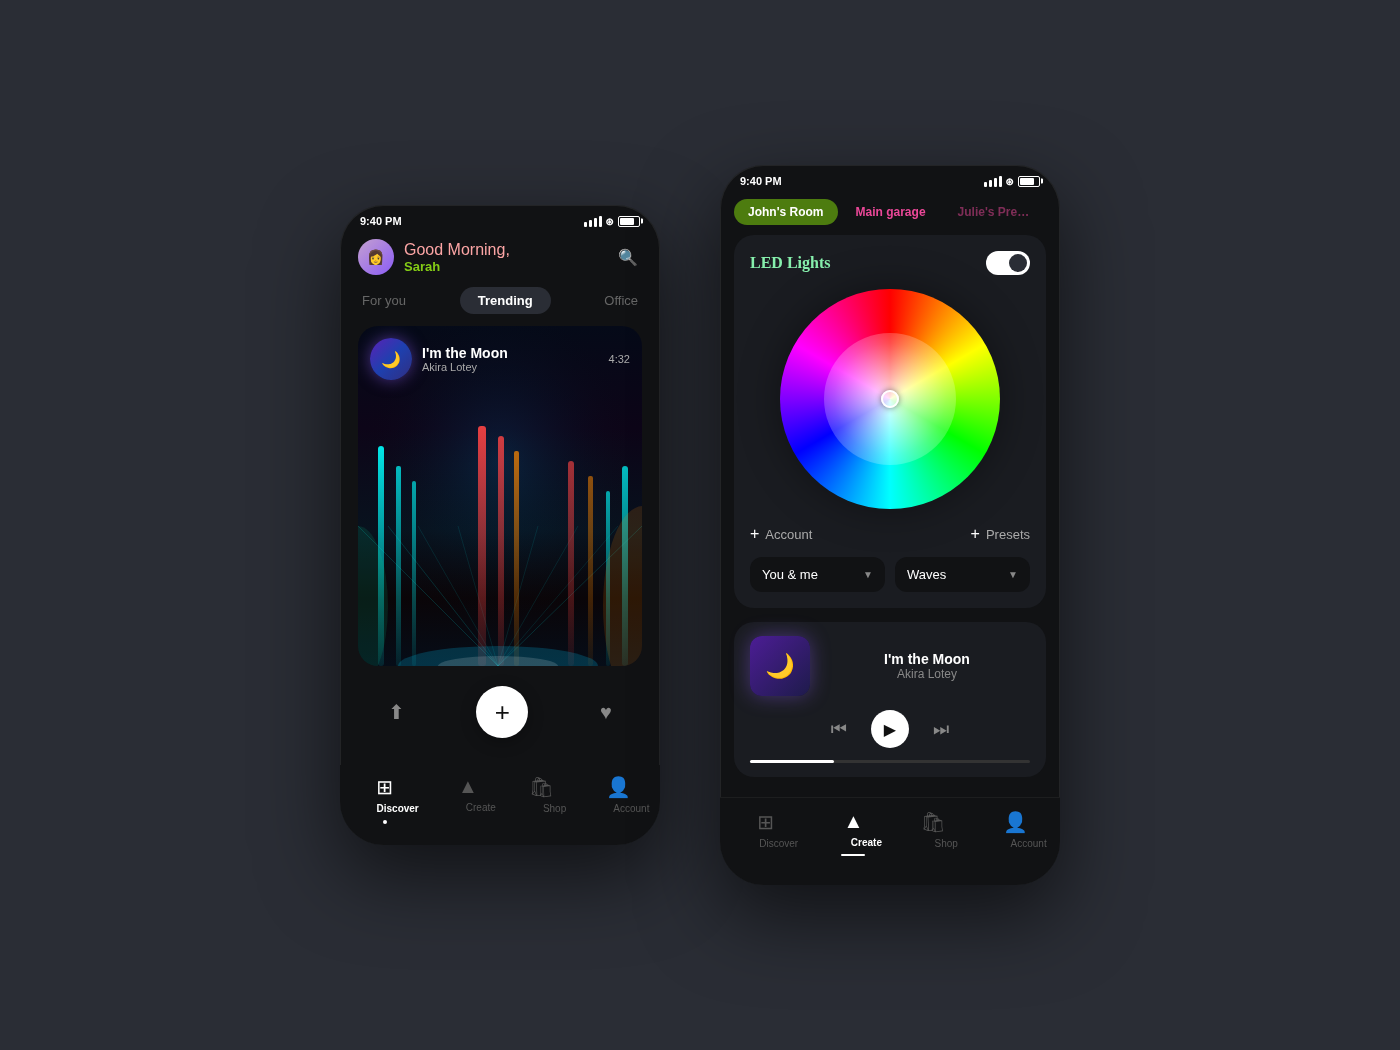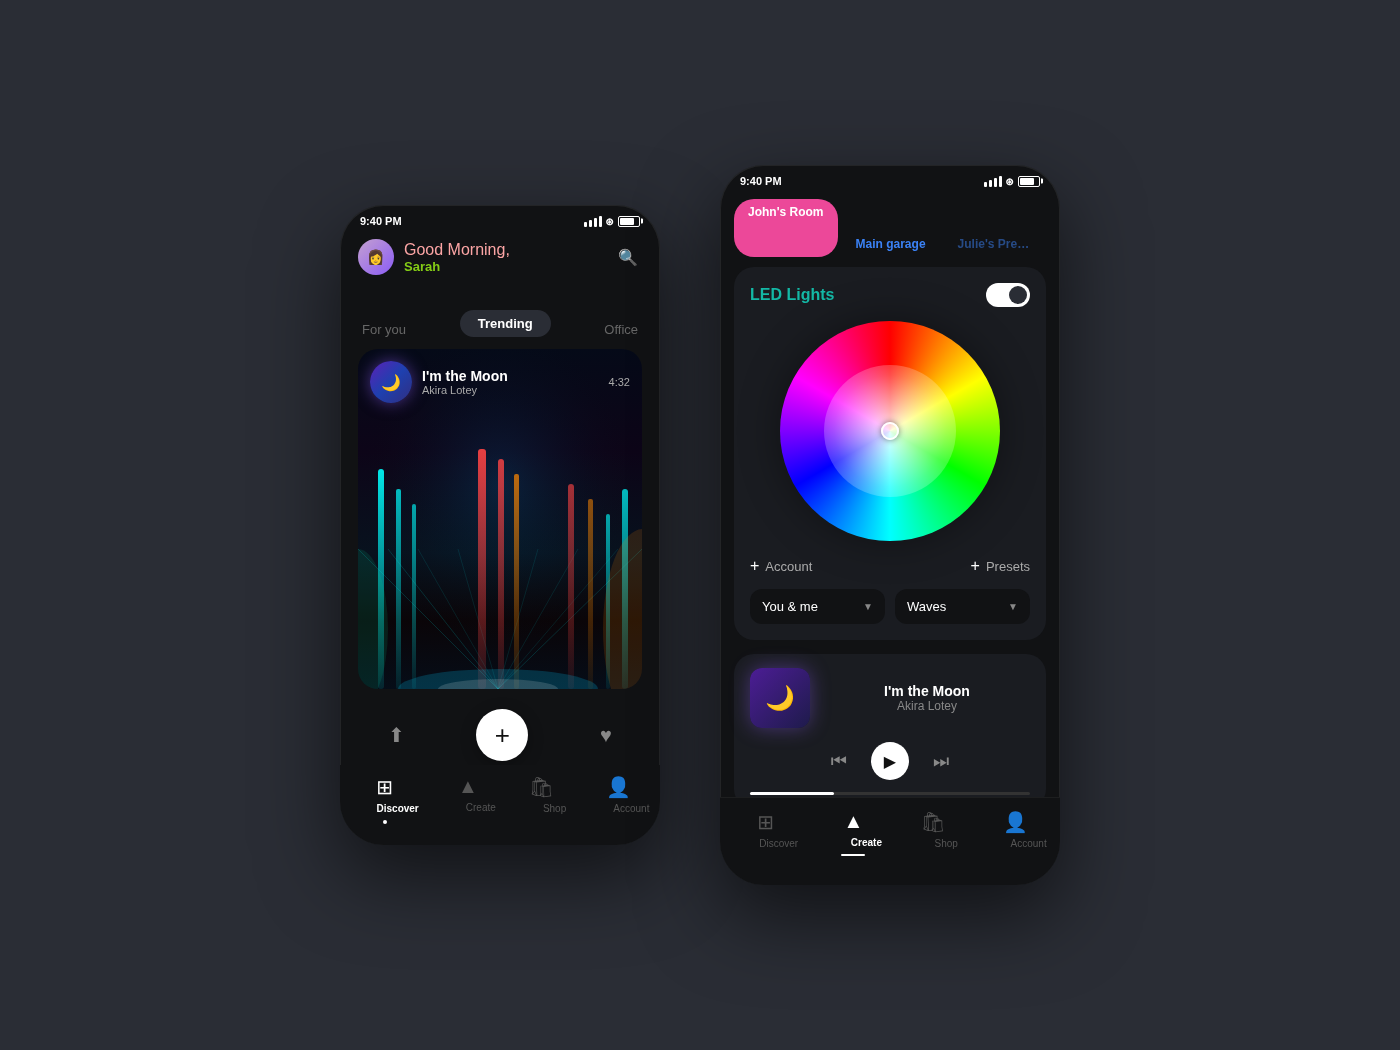--- a/index.html
+++ b/index.html
@@ -131,25 +131,24 @@
       display: flex;
       align-items: center;
       justify-content: center;
       color: #fff;
       font-size: 16px;
       cursor: pointer;
     }
 
     .tabs-row {
       display: flex;
-      align-items: flex-end;
+      align-items: center;
       justify-content: space-between;
       margin-bottom: 12px;
       padding: 0 4px;
-      margin-top: 23px;
     }
     .tab-pill {
       padding: 6px 18px;
       border-radius: 20px;
       font-size: 13px;
       font-weight: 600;
       color: #fff;
       background: #2a2d35;
       cursor: pointer;
     }
@@ -279,46 +278,46 @@
     }
     .room-tab {
       padding: 6px 14px;
       border-radius: 20px;
       font-size: 12px;
       font-weight: 600;
       cursor: pointer;
       white-space: nowrap;
     }
     .room-tab.active {
-      background: #ec4899;
+      background: #4d7c0f;
       color: #fff;
     }
     .room-tab.inactive {
-      color: #3b82f6;
+      color: #ec4899;
       background: transparent;
-      margin-top: 32px;
     }
 
     
     .led-card {
       margin: 0 14px 14px;
       background: #1a1c21;
       border-radius: 20px;
       padding: 16px;
     }
     .led-header {
       display: flex;
       justify-content: space-between;
       align-items: center;
       margin-bottom: 14px;
     }
     .led-title {
-      color: #14b8a6;
+      color: #86efac;
       font-size: 16px;
       font-weight: 600;
+      font-family: Liberation Serif, serif;
     }
     
     .toggle {
       width: 44px;
       height: 24px;
       background: #fff;
       border-radius: 12px;
       position: relative;
       cursor: pointer;
     }

